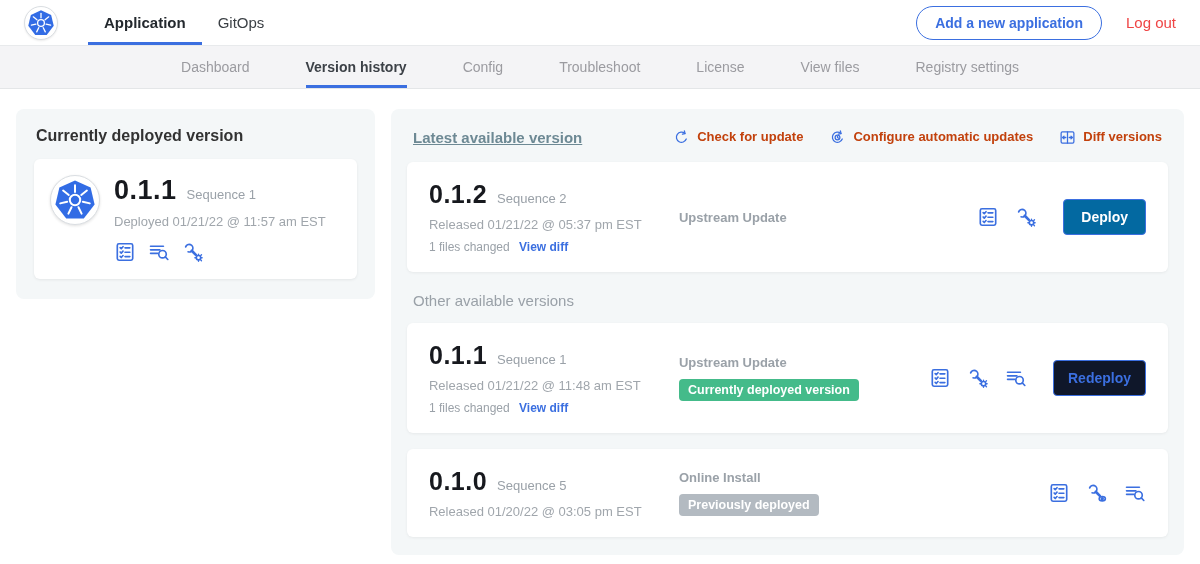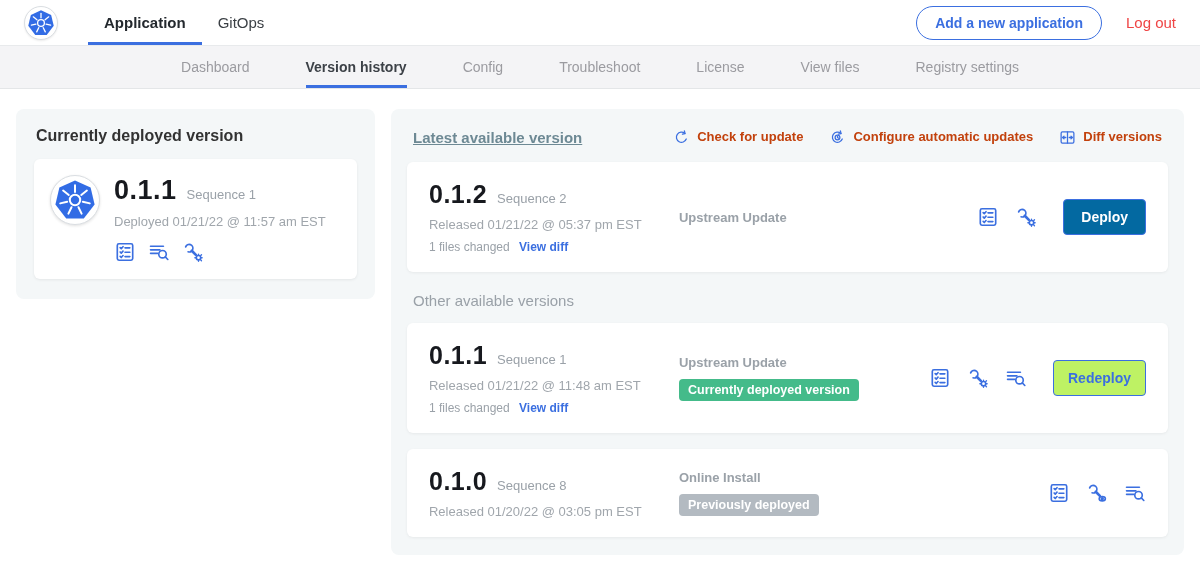--- a/index.html
+++ b/index.html
@@ -65,21 +65,21 @@
   .vstatus { width:250px; flex:0 0 auto; }
   .source { font-size:13px; font-weight:600; color:#9aa1a8; }
   .badge { display:inline-block; margin-top:9px; padding:4px 9px; border-radius:4px;
     font-size:12.5px; font-weight:700; color:#fff; }
   .badge.green { background:#44bb8a; }
   .badge.gray  { background:#b3bac1; }
   .vactions { margin-left:auto; display:flex; align-items:center; gap:16px; }
   .btn-primary { background:#0369a1; border:1px solid #3b6fe0; color:#fff; font-weight:700;
     font-size:14px; padding:9px 17px; border-radius:4px; cursor:pointer; margin-left:10px;
     font-family:inherit; }
-  .btn-outline { background:#bef264; border:1px solid #3b6fe0; color:#3b6fe0; font-weight:700;
+  .btn-outline { background:#0f172a; border:1px solid #3b6fe0; color:#3b6fe0; font-weight:700;
     font-size:14px; padding:9px 14px; border-radius:4px; cursor:pointer; margin-left:10px;
     font-family:inherit; }
   .other-head { font-size:15px; color:#9aa1a8; font-weight:500; margin:20px 6px 14px; }
 
   
   .vicon { width:22px; height:22px; display:inline-flex; cursor:pointer; }
   .vicon svg, .hlink svg { stroke:#3b6fe0; fill:none; stroke-width:1.5;
     stroke-linecap:round; stroke-linejoin:round; }
   .hicon { width:17px; height:17px; display:inline-flex; }
 </style>
@@ -334,21 +334,21 @@
             </svg>
         </span>
         <button class="btn-outline">Redeploy</button>
       </div>
     </div>
 
     <div class="vrow">
       <div class="vinfo">
         <div class="ver-line">
           <span class="ver-big">0.1.0</span>
-          <span class="seq">Sequence 8</span>
+          <span class="seq">Sequence 5</span>
         </div>
         <div class="muted-line">Released 01/20/22 @ 03:05 pm EST</div>
       </div>
       <div class="vstatus">
         <div class="source">Online Install</div>
         <span class="badge gray">Previously deployed</span>
       </div>
       <div class="vactions">
         <span class="vicon">
           <svg viewBox="0 0 20 20">

